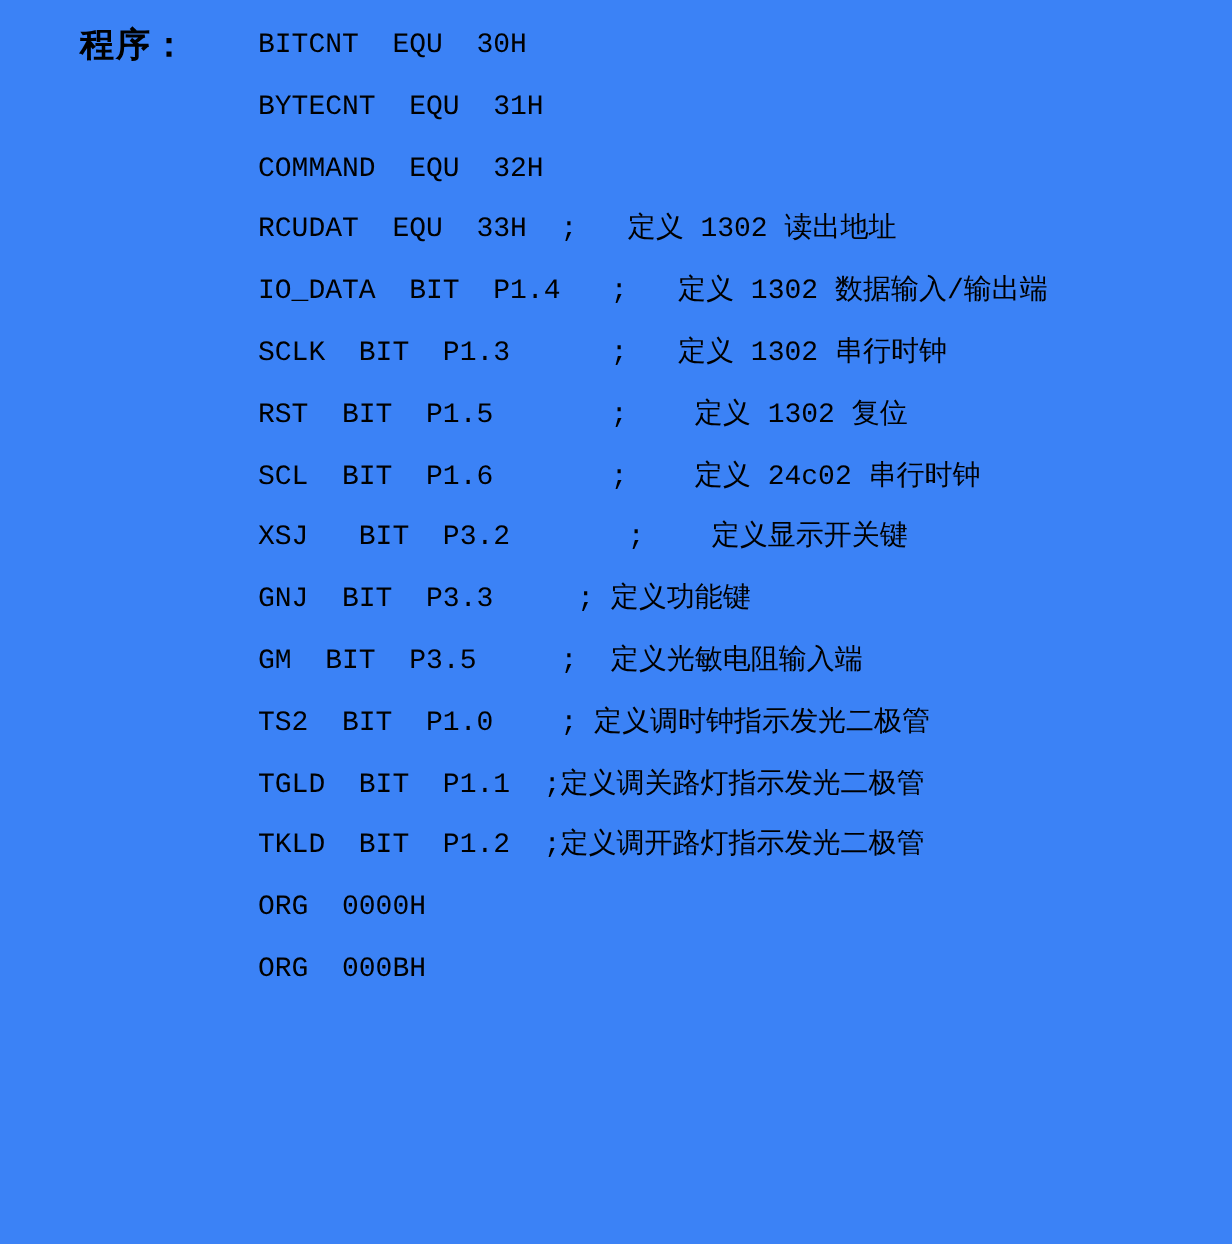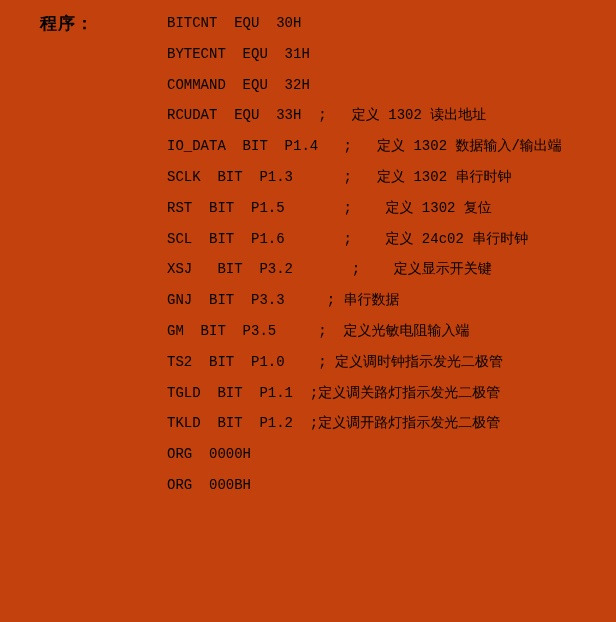--- a/index.html
+++ b/index.html
@@ -4,21 +4,21 @@
 <style>
   html, body {
     margin: 0;
     padding: 0;
     background: #ffffff;
   }
   .page {
     position: relative;
     width: 616px;
     height: 622px;
-    background: #c2410c;
+    background: #3b82f6;
     overflow: hidden;
     color: #000000;
   }
   .program-label {
     position: absolute;
     left: 40px;
     top: 8px;
     height: 31px;
     line-height: 31px;
     font-family: "DejaVu Sans", "Liberation Sans", sans-serif;
@@ -33,40 +33,39 @@
     top: 8px;
     width: 487px;
   }
   .code-line {
     height: 30.8px;
     line-height: 30.8px;
     font-family: "Liberation Mono", "DejaVu Sans Mono", monospace;
     font-size: 14px;
     white-space: pre;
     color: #000000;
-    margin-left: 38px;
   }
 </style>
 </head>
 <body>
 
 <div class="page">
   <span class="program-label">程序：</span>
 
   <div class="listing">
     <div class="code-line">BITCNT  EQU  30H</div>
     <div class="code-line">BYTECNT  EQU  31H</div>
     <div class="code-line">COMMAND  EQU  32H</div>
     <div class="code-line">RCUDAT  EQU  33H  ;   定义 1302 读出地址</div>
     <div class="code-line">IO_DATA  BIT  P1.4   ;   定义 1302 数据输入/输出端</div>
     <div class="code-line">SCLK  BIT  P1.3      ;   定义 1302 串行时钟</div>
     <div class="code-line">RST  BIT  P1.5       ;    定义 1302 复位</div>
     <div class="code-line">SCL  BIT  P1.6       ;    定义 24c02 串行时钟</div>
     <div class="code-line">XSJ   BIT  P3.2       ;    定义显示开关键</div>
-    <div class="code-line">GNJ  BIT  P3.3     ; 串行数据</div>
+    <div class="code-line">GNJ  BIT  P3.3     ; 定义功能键</div>
     <div class="code-line">GM  BIT  P3.5     ;  定义光敏电阻输入端</div>
     <div class="code-line">TS2  BIT  P1.0    ; 定义调时钟指示发光二极管</div>
     <div class="code-line">TGLD  BIT  P1.1  ;定义调关路灯指示发光二极管</div>
     <div class="code-line">TKLD  BIT  P1.2  ;定义调开路灯指示发光二极管</div>
     <div class="code-line">ORG  0000H</div>
     <div class="code-line">ORG  000BH</div>
   </div>
 </div>
 
 </body></html>

